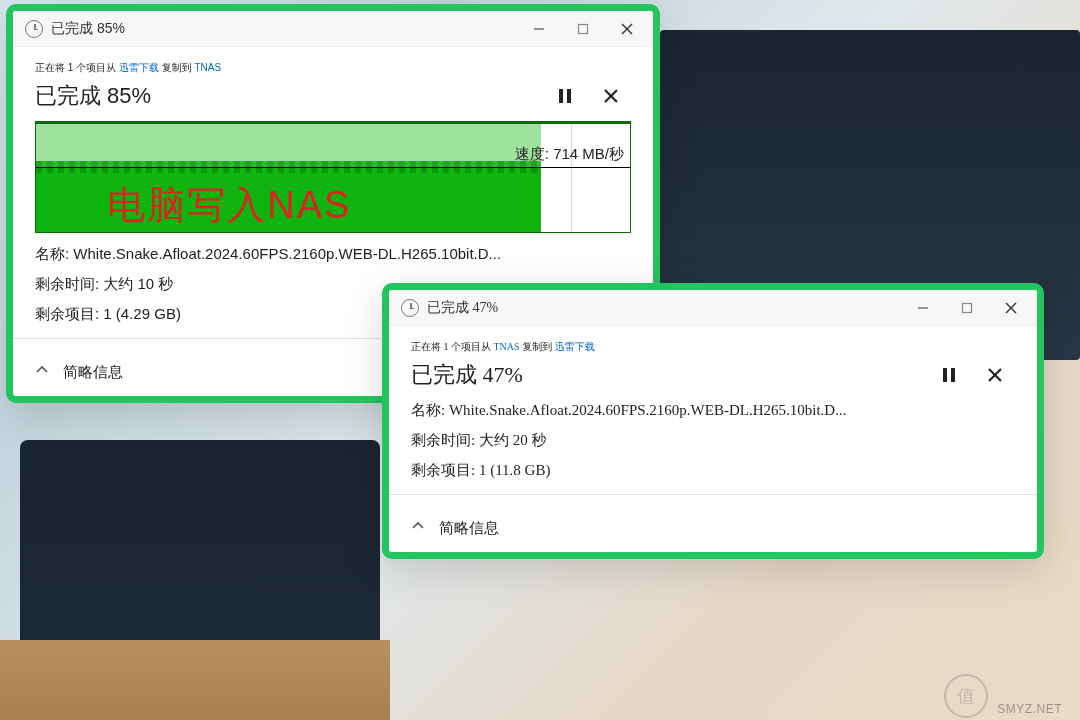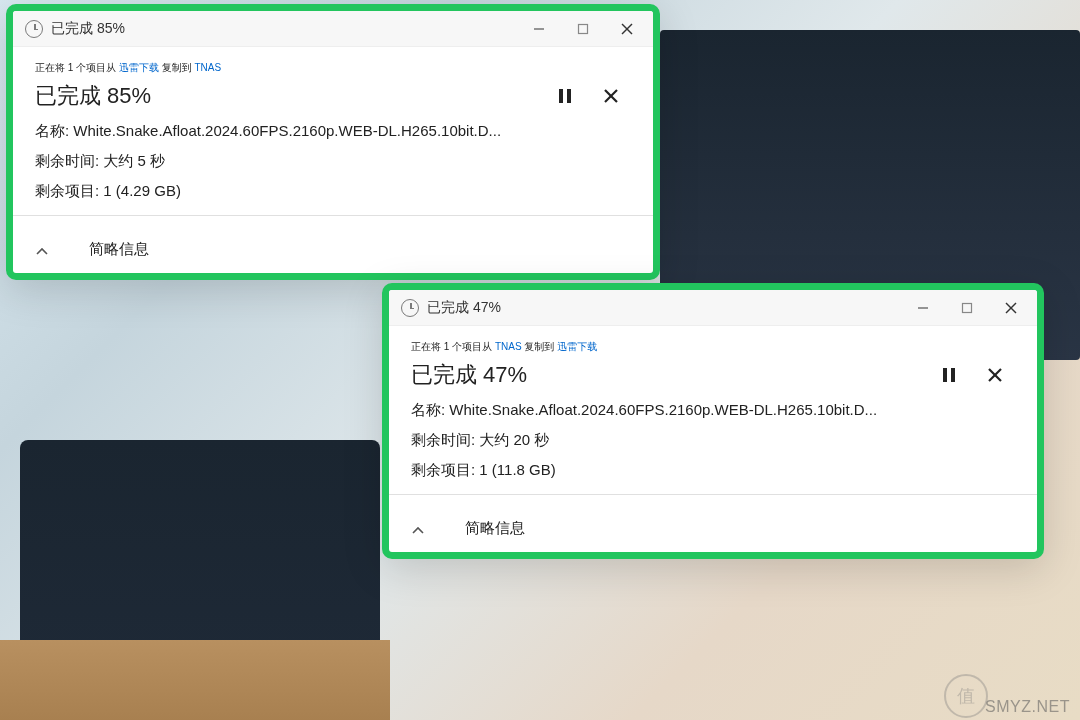--- a/index.html
+++ b/index.html
@@ -41,21 +41,21 @@
 
     .dialog {
       position: absolute;
       background: #fff;
       border: 7px solid #22c55e;
       border-radius: 10px;
       box-shadow: 0 10px 40px rgba(0,0,0,0.15);
       overflow: hidden;
     }
     .dialog1 { top: 4px; left: 6px;  width: 654px; }
-    .dialog2 { top: 283px; left: 382px; width: 662px; }
+    .dialog2 { top: 283px; left: 382px; width: 662px; font-family: Liberation Serif, serif; }
 
     .titlebar {
       display: flex;
       align-items: center;
       height: 36px;
       padding: 0 4px 0 12px;
       background: #f7f7f7;
       border-bottom: 1px solid #eee;
     }
     .titlebar .clock {
@@ -176,39 +176,38 @@
       left: 12%;
       letter-spacing: 2px;
     }
 
     .info-line { font-size: 15px; color: #222; margin-top: 11px; }
     .info-label { }
 
     .divider { height: 1px; background: #e0e0e0; margin: 14px -22px 0; }
     .footer {
       display: flex;
-      align-items: flex-end;
+      align-items: flex-start;
       padding: 14px 22px;
       cursor: pointer;
-      gap: 26px;
     }
     .chevron {
       width: 14px; height: 14px;
       margin-right: 14px;
       display: flex;
       align-items: center;
       justify-content: center;
     }
     .footer-text { font-size: 15px; color: #222; }
 
     .watermark {
       position: absolute;
-      right: 10px;
+      right: 18px;
       bottom: 4px;
-      font-size: 16px;
+      font-size: 12px;
       color: rgba(90,90,90,0.55);
       letter-spacing: 0.5px;
     }
     .watermark-badge {
       position: absolute;
       right: 92px;
       bottom: 2px;
       width: 44px;
       height: 44px;
       border: 2px solid rgba(120,120,120,0.35);
@@ -261,22 +260,43 @@
             <rect x="9" y="1" width="4" height="14" fill="#222"></rect>
           </svg>
       </div>
       <div class="ctrl">
         <svg width="16" height="16" viewBox="0 0 16 16">
             <line x1="2" y1="2" x2="14" y2="14" stroke="#222" stroke-width="2.2"></line>
             <line x1="14" y1="2" x2="2" y2="14" stroke="#222" stroke-width="2.2"></line>
           </svg>
       </div>
     </div>
+    <div class="chart-wrap">
+      <div class="chart">
+        <div class="gridline" style="left:10%"></div>
+          <div class="gridline" style="left:20%"></div>
+          <div class="gridline" style="left:30%"></div>
+          <div class="gridline" style="left:40%"></div>
+          <div class="gridline" style="left:50%"></div>
+          <div class="gridline" style="left:60%"></div>
+          <div class="gridline" style="left:70%"></div>
+          <div class="gridline" style="left:80%"></div>
+          <div class="gridline" style="left:90%"></div>
+        <div class="upper-fill" style="left:0;width:85%"></div>
+        <div class="lower-fill" style="left:0;width:85%"></div>
+        <div class="texture" style="width:85%"></div>
+        <div class="midline"></div>
+        <div class="speed-label">
+          <span>速度: </span><span>714 MB/秒</span>
+        </div>
+        <div class="annotation">电脑写入NAS</div>
+      </div>
+    </div>
     <div class="info-line"><span class="info-label">名称: </span><span>White.Snake.Afloat.2024.60FPS.2160p.WEB-DL.H265.10bit.D...</span></div>
-    <div class="info-line"><span class="info-label">剩余时间: </span><span>大约 5 秒</span></div>
+    <div class="info-line"><span class="info-label">剩余时间: </span><span>大约 10 秒</span></div>
     <div class="info-line"><span class="info-label">剩余项目: </span><span>1 (4.29 GB)</span></div>
     <div class="divider"></div>
   </div>
   <div class="footer">
     <span class="chevron">
       <svg width="14" height="14" viewBox="0 0 14 14">
           <polyline points="2,9 7,4 12,9" fill="none" stroke="#555" stroke-width="1.6"></polyline>
         </svg>
     </span>
     <span class="footer-text">简略信息</span>

